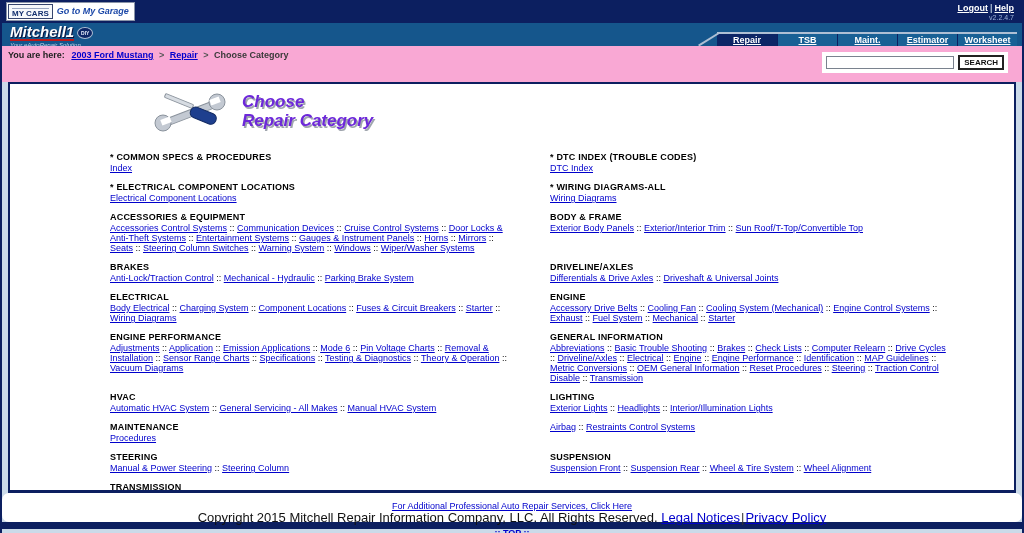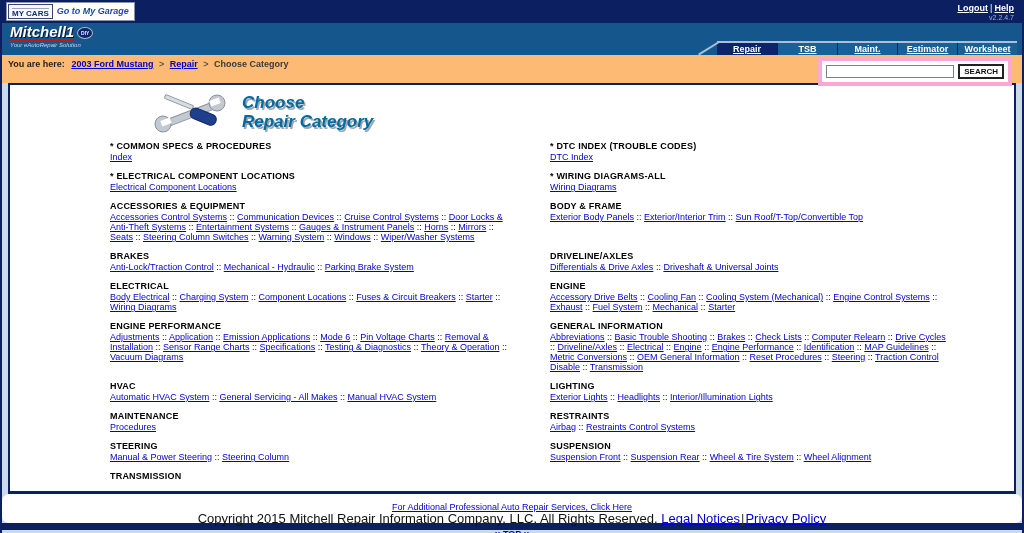--- a/index.html
+++ b/index.html
@@ -14,50 +14,50 @@
   .plate-txt { font-size:8px; font-weight:bold; color:#14306e; letter-spacing:0; line-height:8px; }
   .plate-top { height:3px; border-bottom:1px solid #9aa6c0; margin-bottom:1px; }
   .garage-label { font-size:9px; font-weight:bold; font-style:italic; color:#1c48a8; line-height:9px; display:flex; align-items:center; padding:0 5px 0 3px; }
   .top-right { position:absolute; right:8px; top:3px; text-align:right; }
   .top-links { font-size:9px; font-weight:bold; }
   .top-links a { color:#fff; text-decoration:underline; cursor:pointer; }
   .top-links .sep { color:#aebfd4; margin:0 2px; }
   .version { font-size:7px; color:#9fb3d9; margin-top:1px; }
 
   
-  .brandbar { height:32px; background:#15568c; position:relative; }
+  .brandbar { height:23px; background:#15568c; position:relative; }
   .logo { position:absolute; left:8px; top:1px; cursor:pointer; }
   .logo-row { display:flex; align-items:center; }
   .logo-text { font-size:15px; font-weight:bold; font-style:italic; color:#fff; letter-spacing:0; text-shadow:1px 1px 0 #08133d; border-bottom:2px solid #c01818; padding-bottom:0; line-height:15px; }
   .logo-badge { width:16px; height:12px; margin-left:3px; background:#0c2566; border:1px solid #aebfd4; border-radius:50%; color:#e8eefb; font-size:5px; font-weight:bold; display:flex; align-items:center; justify-content:center; }
   .tagline { font-size:6px; font-style:italic; color:#c4d4e6; margin-top:1px; }
   .tabs { position:absolute; right:5px; bottom:0; display:flex; height:14px; border-top:2px solid #aebfd4; }
   .tabs::before { content:""; position:absolute; left:-22px; top:-2px; width:24px; height:2px; background:#aebfd4; transform:rotate(-32deg); transform-origin:right center; }
   .tab { width:60px; background:#186095; color:#fff; font-size:9px; font-weight:bold; text-decoration:underline; text-align:center; line-height:13px; border-left:1px solid #0c1f60; cursor:pointer; }
   .tab:first-child { border-left:none; }
   .tab.active { background:#0c2566; }
 
   
-  .headrow { height:28px; background:#fdba74; position:relative; border-bottom:0;text-decoration:underline; }
+  .headrow { height:36px; background:#f9a8d4; position:relative; border-bottom:0;text-decoration:underline; }
   .breadcrumb { position:absolute; left:6px; top:4px; font-size:9px; color:#333; }
   .bc-prefix { font-weight:bold; color:#222; margin-right:4px; }
   .breadcrumb a { color:#0000cc; font-weight:bold; text-decoration:underline; cursor:pointer; }
   .bc-sep { color:#555; font-weight:bold; margin:0 3px; }
   .bc-current { font-weight:bold; color:#3a3a3a; }
   .searchbox { position:absolute; right:10px; top:2px; border:4px solid #f9a8d4; background:#fff; padding:3px 4px; display:flex; align-items:center; gap:4px; }
   .searchbox input { width:128px; height:13px; border:1px solid #7a828e; font-size:9px; padding:0 2px; }
   .searchbox button { height:15px; background:#fff; border:2px solid #222; font-size:8px; font-weight:bold; color:#111; padding:0 4px; cursor:pointer; line-height:10px; }
 
   
   .main { margin:0 6px; height:411px; background:#fff; border:2px solid #0c1f60; border-bottom:3px solid #0c1f60; overflow:hidden; }
   .pagehead { display:flex; align-items:flex-start; margin:6px 0 0 142px; height:50px; }
   .tools-icon { width:76px; height:46px; flex:none; }
-  .pagetitle { font-size:17px; line-height:19px; font-weight:bold; font-style:italic; color:#0369a1; text-shadow:1.5px 1.5px 0 #a0a6ae; margin-left:14px; margin-top:2px; }
-
-  .cats { display:grid; grid-template-columns:400px 400px; column-gap:40px; row-gap:9px; padding-left:100px; }
+  .pagetitle { font-size:17px; line-height:19px; font-weight:bold; font-style:italic; color:#6d28d9; text-shadow:1.5px 1.5px 0 #a0a6ae; margin-left:14px; margin-top:2px; }
+
+  .cats { display:grid; grid-template-columns:400px 400px; column-gap:40px; row-gap:9px; padding-left:100px; margin-top:12px; }
   .cat-h { font-size:9px; font-weight:bold; color:#000; line-height:11px; letter-spacing:.2px; }
   .cat-links { font-size:9px; line-height:10px; color:#000; }
   .cat-link { color:#0000cc; text-decoration:underline; cursor:pointer; }
   .sep { color:#000; }
 
   
   .footer { height:29px; background:#fff; text-align:center; padding-top:2px;border-radius:7px; }
   .foot-link { font-size:9px; color:#0000cc; text-decoration:underline; cursor:pointer; display:inline-block; line-height:10px; }
   .copyright { font-size:13px; color:#111; line-height:9px; }
   .copyright a { color:#0000cc; text-decoration:underline; cursor:pointer; }
@@ -195,21 +195,20 @@
         </div>
         <div class="cat-cell">
           <div class="cat-h">LIGHTING</div>
           <div class="cat-links"><a class="cat-link">Exterior Lights</a><span class="sep"> :: </span><a class="cat-link">Headlights</a><span class="sep"> :: </span><a class="cat-link">Interior/Illumination Lights</a></div>
         </div>
         <div class="cat-cell">
           <div class="cat-h">MAINTENANCE</div>
           <div class="cat-links"><a class="cat-link">Procedures</a></div>
         </div>
         <div class="cat-cell">
-          <div class="cat-h">RESTRAINTS</div>
           <div class="cat-links"><a class="cat-link">Airbag</a><span class="sep"> :: </span><a class="cat-link">Restraints Control Systems</a></div>
         </div>
         <div class="cat-cell">
           <div class="cat-h">STEERING</div>
           <div class="cat-links"><a class="cat-link">Manual &amp; Power Steering</a><span class="sep"> :: </span><a class="cat-link">Steering Column</a></div>
         </div>
         <div class="cat-cell">
           <div class="cat-h">SUSPENSION</div>
           <div class="cat-links"><a class="cat-link">Suspension Front</a><span class="sep"> :: </span><a class="cat-link">Suspension Rear</a><span class="sep"> :: </span><a class="cat-link">Wheel &amp; Tire System</a><span class="sep"> :: </span><a class="cat-link">Wheel Alignment</a></div>
         </div>

